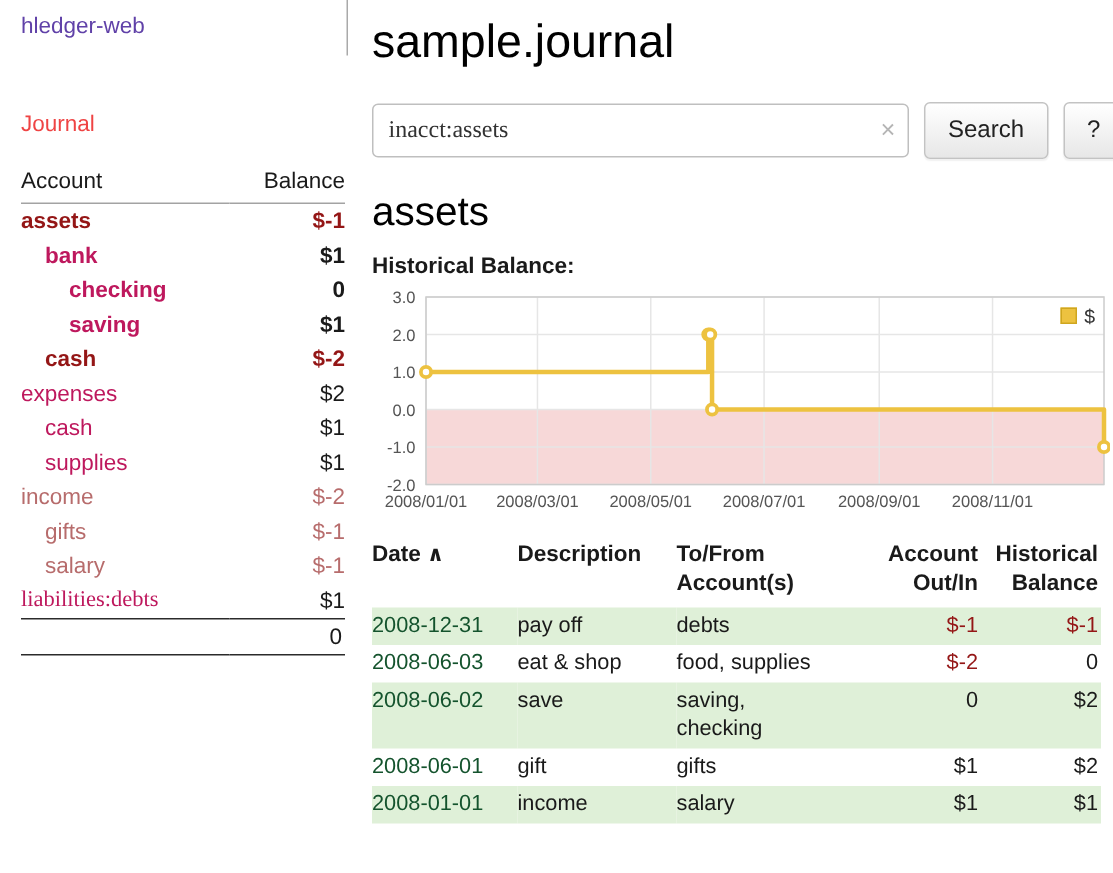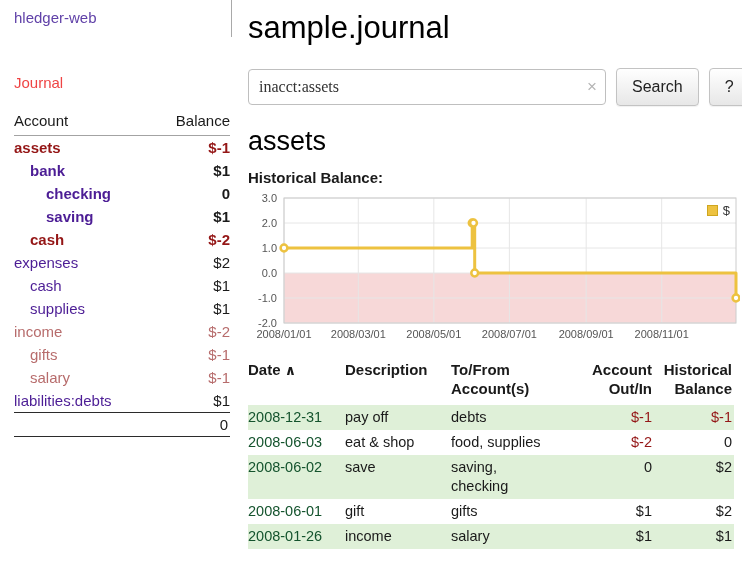--- a/index.html
+++ b/index.html
@@ -18,21 +18,21 @@
   
   .sidebar { width:232px; flex:none; padding:9px 2px 0 14px; }
   .brand { font-size:15px; color:#6041a8; display:inline-block; }
   .nav-journal { display:inline-block; margin-top:47px; font-size:15px; color:#ef4444; }
   table.accounts { width:100%; border-collapse:collapse; margin-top:18px; font-size:15px; }
   table.accounts th { font-weight:normal; padding:2px 0 6px 0; border-bottom:1px solid #a3a3a3; }
   th.h-account { text-align:left; }
   th.h-balance, td.bal { text-align:right; }
   table.accounts td { padding:3px 0; }
   td.bal { padding-right:2px; }
-  .c-purple { color:#4c1d95; }
+  .c-purple { color:#be185d; }
   .c-red    { color:#941616; }
   .c-pink   { color:#b76c6c; }
   .c-black  { color:#1a1a1a; }
   .bold { font-weight:bold; }
   tr.total-row td { border-top:1px solid #2b2b2b; border-bottom:1px solid #2b2b2b; padding:3px 2px 3px 0; }
 
   
   .main { flex:1; padding:0 6px 0 16px; }
   h1.page-title { font-size:31px; font-weight:normal; margin:10px 0 22px; color:#000; }
   .search-row { display:flex; align-items:center; gap:10px; }
@@ -128,21 +128,21 @@
           </tr>
           <tr>
             <td style="padding-left: 16px;"><a class="c-pink">gifts</a></td>
             <td class="bal c-pink">$-1</td>
           </tr>
           <tr>
             <td style="padding-left: 16px;"><a class="c-pink">salary</a></td>
             <td class="bal c-pink">$-1</td>
           </tr>
           <tr>
-            <td style="padding-left: 0px;"><a class="c-purple">liabilities:debts</a></td>
+            <td style="padding-left: 0px; font-family: Liberation Serif, serif;"><a class="c-purple">liabilities:debts</a></td>
             <td class="bal c-black">$1</td>
           </tr>
         </tbody>
       <tfoot>
         <tr class="total-row">
           <td></td>
           <td class="bal c-black">0</td>
         </tr>
       </tfoot>
     </table>
@@ -241,21 +241,21 @@
             <td class="num">$2</td>
           </tr>
           <tr class="even">
             <td><a class="date-link">2008-06-01</a></td>
             <td>gift</td>
             <td>gifts</td>
             <td class="num">$1</td>
             <td class="num">$2</td>
           </tr>
           <tr class="odd">
-            <td><a class="date-link">2008-01-26</a></td>
+            <td><a class="date-link">2008-01-01</a></td>
             <td>income</td>
             <td>salary</td>
             <td class="num">$1</td>
             <td class="num">$1</td>
           </tr>
         </tbody>
     </table>
   </main>
 </div>
 

